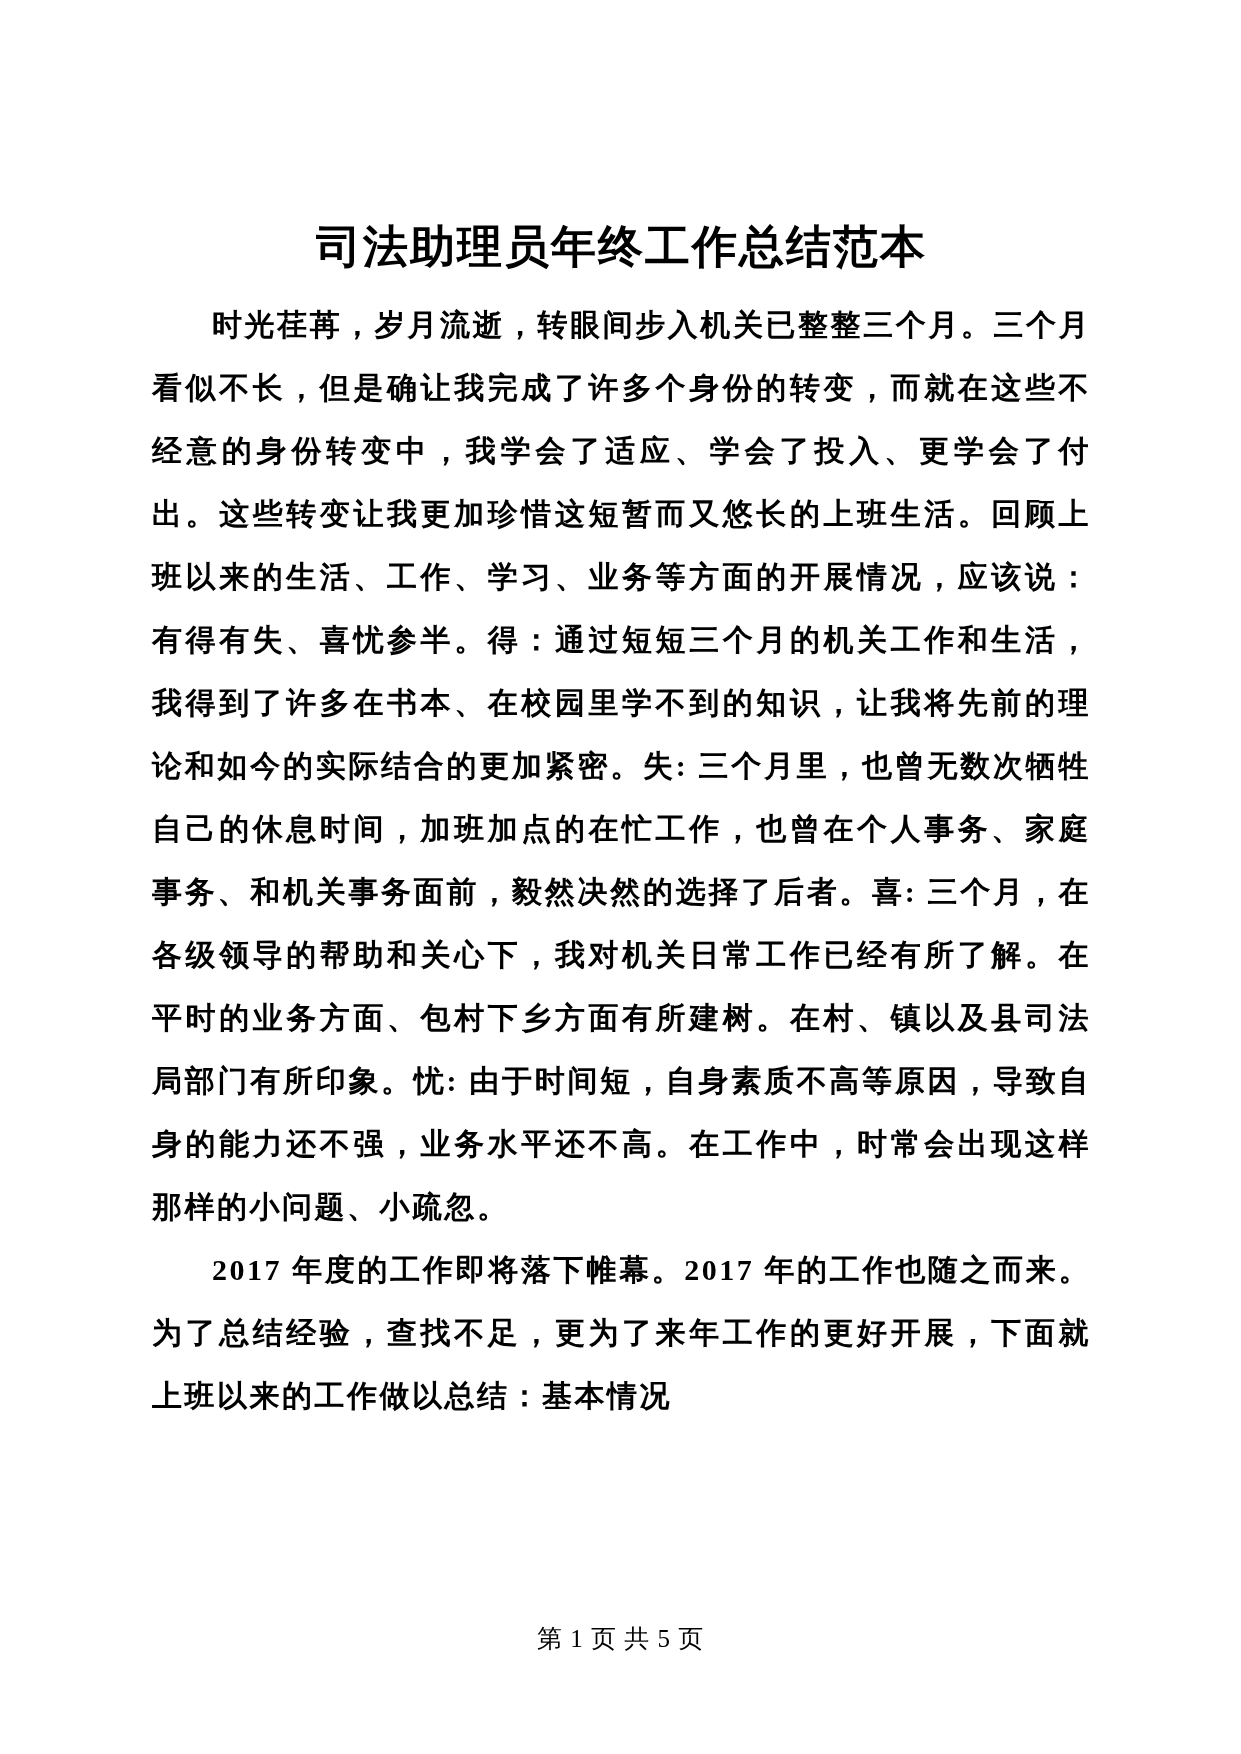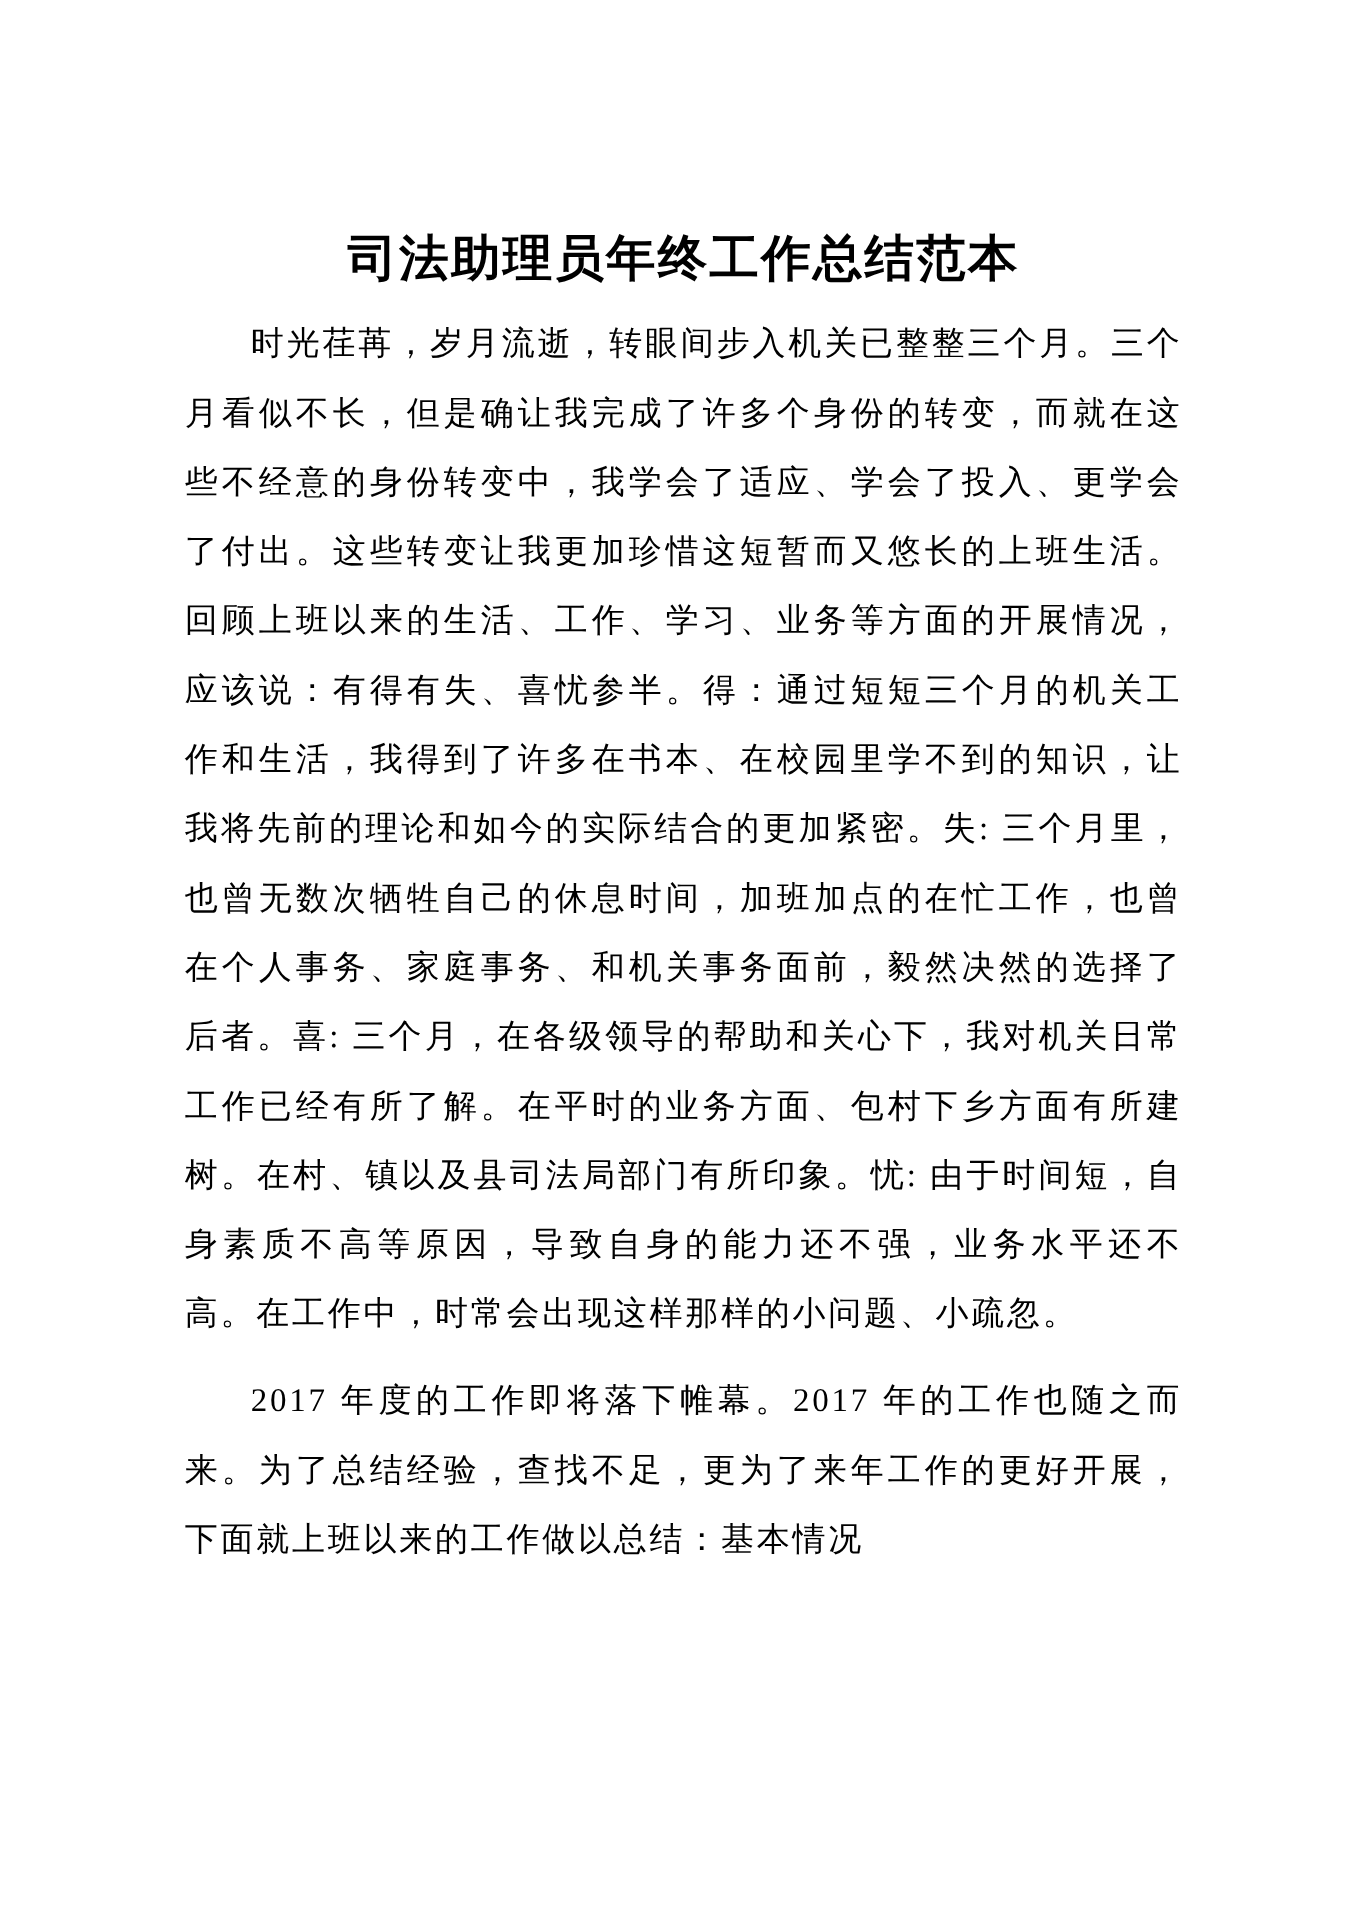--- a/index.html
+++ b/index.html
@@ -12,40 +12,40 @@
     width: 1241px;
     height: 1754px;
     box-sizing: border-box;
     background: #ffffff;
     color: #000000;
     font-family: "Liberation Serif", serif;
     padding: 202px 150px 0 152px;
     overflow: hidden;
   }
   .doc-title {
-    margin: 4px;
+    margin: 16px;
     text-align: center;
     font-size: 45px;
     line-height: 1.3;
     font-weight: 700;
     letter-spacing: 2px;
     font-family: "Liberation Serif", serif;
   }
   .doc-body {
     margin-top: 14px;
   }
   .para {
-    margin: 16px;
+    margin: 0;
     font-size: 30px;
     line-height: 63px;
     letter-spacing: 2.5px;
     text-indent: 2em;
     text-align: justify;
     text-justify: inter-character;
-    font-weight: 400;
+    font-weight: 700;
   }
   .page-footer {
     position: absolute;
     left: 0;
     right: 0;
     top: 1622px;
     text-align: center;
     font-size: 25px;
     letter-spacing: 1px;
     color: #000000;
@@ -55,13 +55,16 @@
 <body>
 
 <div class="page">
   <h1 class="doc-title">司法助理员年终工作总结范本</h1>
 
   <div class="doc-body">
     <p class="para">时光荏苒，岁月流逝，转眼间步入机关已整整三个月。三个月看似不长，但是确让我完成了许多个身份的转变，而就在这些不经意的身份转变中，我学会了适应、学会了投入、更学会了付出。这些转变让我更加珍惜这短暂而又悠长的上班生活。回顾上班以来的生活、工作、学习、业务等方面的开展情况，应该说：有得有失、喜忧参半。得：通过短短三个月的机关工作和生活，我得到了许多在书本、在校园里学不到的知识，让我将先前的理论和如今的实际结合的更加紧密。失: 三个月里，也曾无数次牺牲自己的休息时间，加班加点的在忙工作，也曾在个人事务、家庭事务、和机关事务面前，毅然决然的选择了后者。喜: 三个月，在各级领导的帮助和关心下，我对机关日常工作已经有所了解。在平时的业务方面、包村下乡方面有所建树。在村、镇以及县司法局部门有所印象。忧: 由于时间短，自身素质不高等原因，导致自身的能力还不强，业务水平还不高。在工作中，时常会出现这样那样的小问题、小疏忽。</p>
     <p class="para">2017 年度的工作即将落下帷幕。2017 年的工作也随之而来。为了总结经验，查找不足，更为了来年工作的更好开展，下面就上班以来的工作做以总结：基本情况</p>
   </div>
 
+  <div class="page-footer">
+    <span>第 1 页 共 5 页</span>
+  </div>
 </div>
 
 </body></html>

